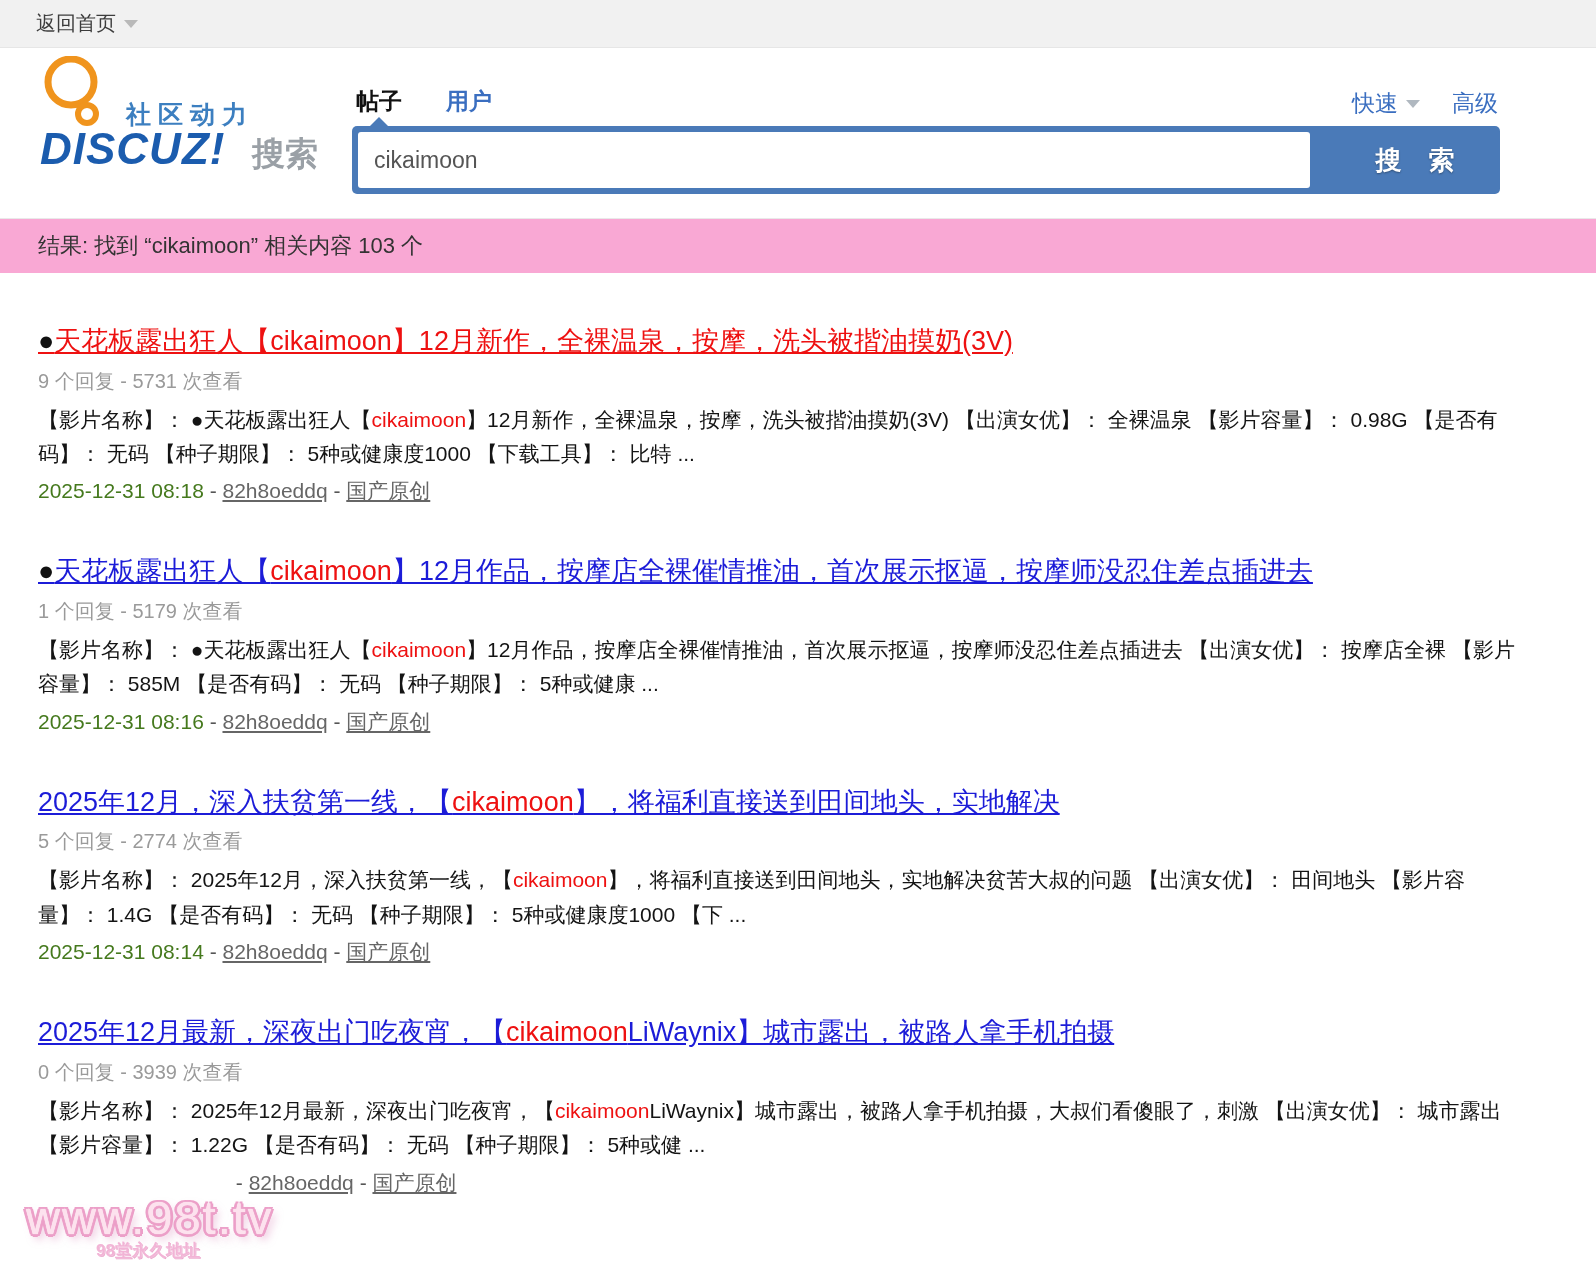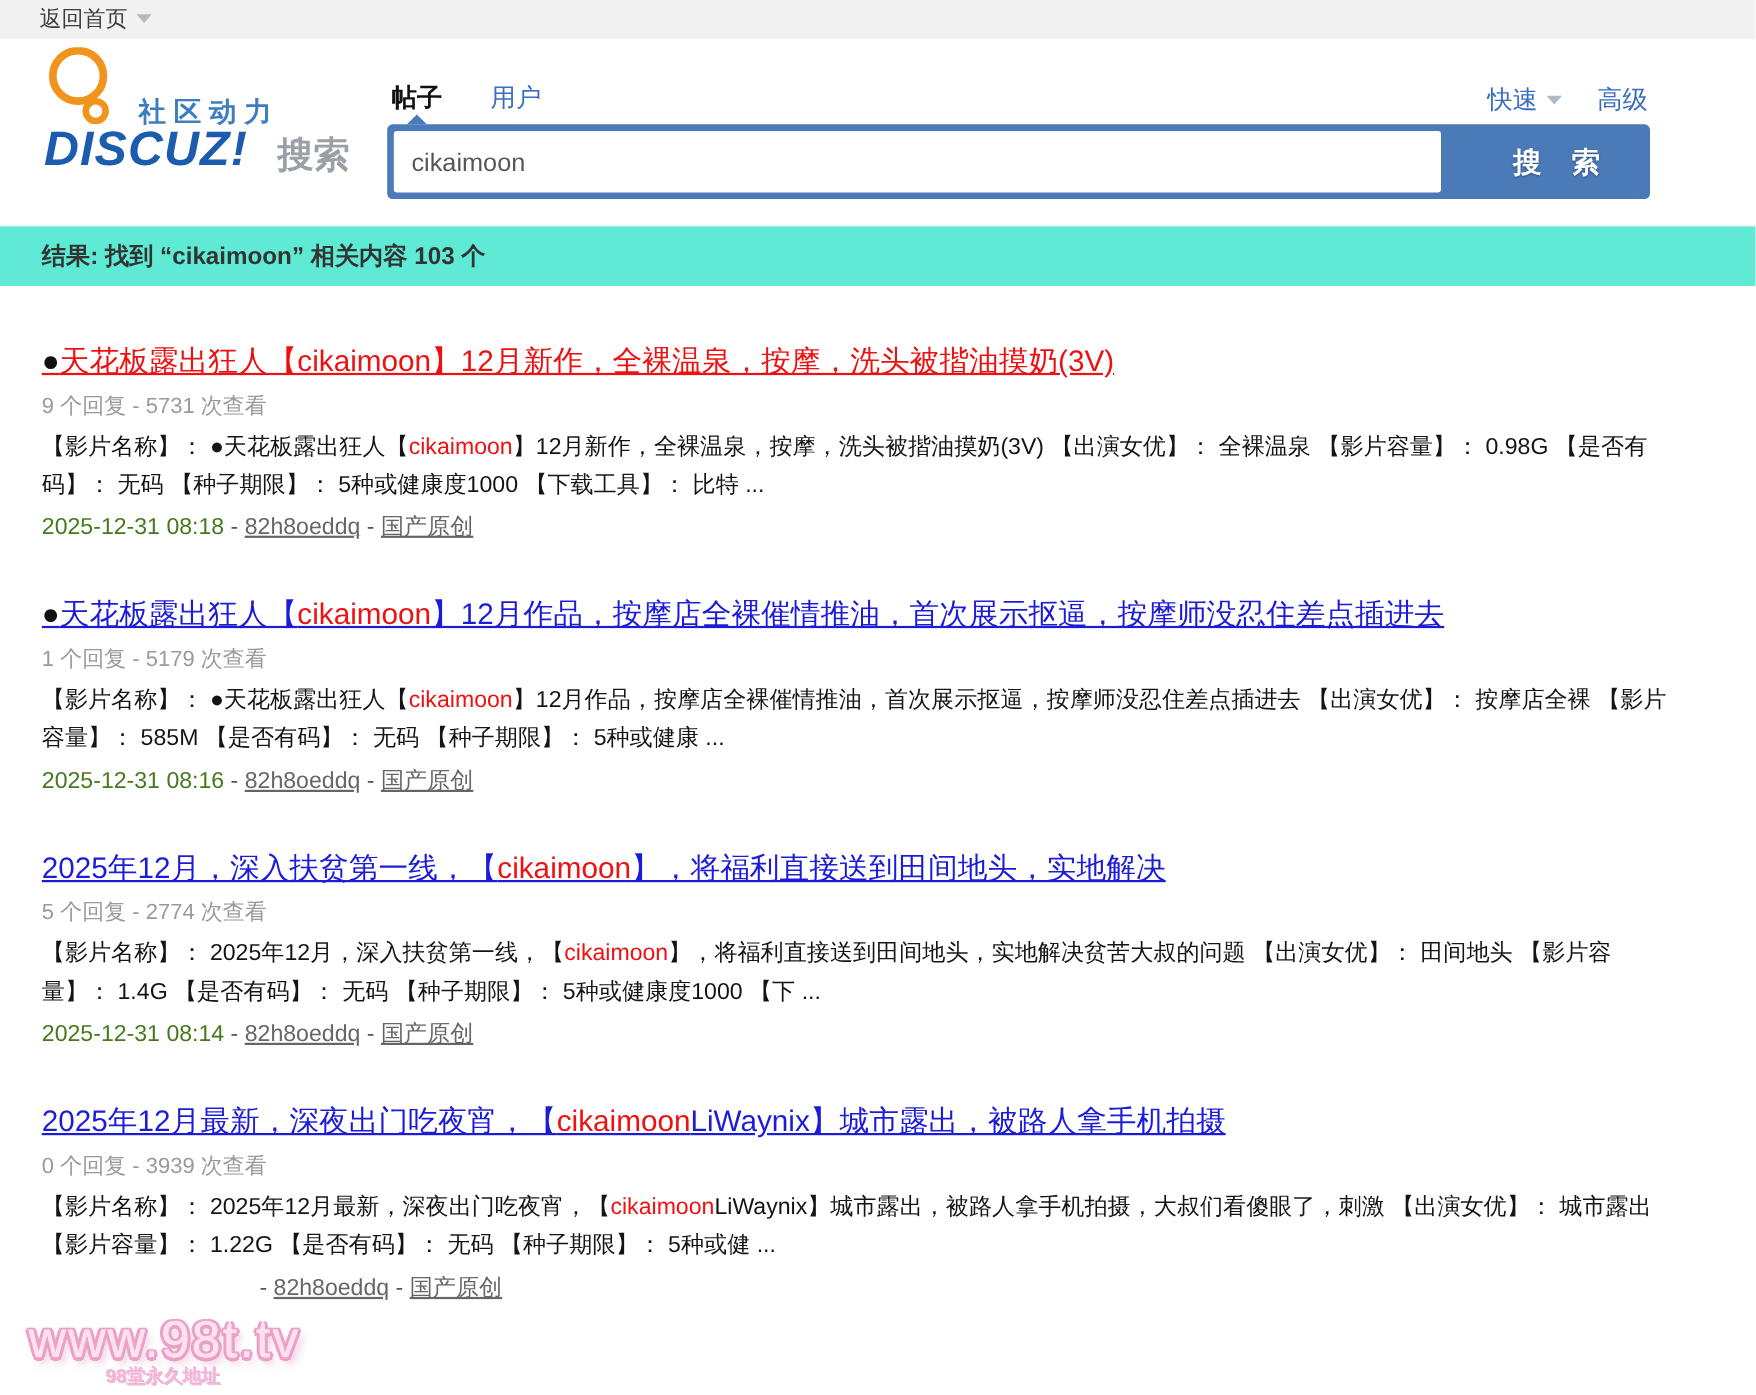--- a/index.html
+++ b/index.html
@@ -10,55 +10,55 @@
     --green:#45791d;
     --gray-link:#666;
     --stats-gray:#9a9a9a;
   }
   *{margin:0;padding:0;box-sizing:border-box;}
   body{
     width:1596px;height:1268px;position:relative;overflow:hidden;
     background:#fff;font-family:"Liberation Sans","DejaVu Sans",sans-serif;color:#222;
   }
   
-  .topbar{height:35px;background:#f1f1f1;border-bottom:1px solid #e6e6e6;
+  .topbar{height:48px;background:#f1f1f1;border-bottom:1px solid #e6e6e6;
     display:flex;align-items:center;padding-left:36px;font-size:20px;color:#3c3c3c;}
   .topbar a{color:#3c3c3c;text-decoration:none;display:flex;align-items:center;gap:8px;}
   .caret{width:0;height:0;border-left:7px solid transparent;border-right:7px solid transparent;
     border-top:8px solid #b9b9b9;display:inline-block;}
   
   .header{position:relative;height:170px;background:#fff;}
   .logo{position:absolute;left:40px;top:8px;width:290px;height:120px;}
   .logo svg{position:absolute;left:2px;top:0;}
   .logo .tagline{position:absolute;left:86px;top:42px;color:#3c7fc0;font-weight:bold;
     font-size:25px;letter-spacing:7px;}
   .logo .brand{position:absolute;left:0px;top:68px;color:#1b5cae;font-size:44px;
     font-weight:bold;font-style:italic;letter-spacing:1px;}
   .logo .suffix{position:absolute;left:212px;top:76px;color:#9aa0a6;font-size:33px;font-weight:bold;}
   .tabs{position:absolute;left:356px;top:38px;display:flex;gap:44px;font-size:23px;}
-  .tab{text-decoration:none;}
+  .tab{text-decoration:none;font-weight:bold;}
   .tab.active{color:#111;font-weight:bold;cursor:default;}
   .tab.inactive{color:var(--link-blue);}
   .toplinks{position:absolute;right:98px;top:40px;display:flex;gap:32px;font-size:23px;}
   .toplinks a{color:var(--link-blue);text-decoration:none;display:flex;align-items:center;gap:8px;}
   .toplinks .caret{border-top-color:#b0b8c0;}
   .searchwrap{position:absolute;left:352px;top:78px;width:1148px;height:68px;
     background:var(--blue-box);border-radius:5px;}
   .searchwrap .pointer{position:absolute;left:18px;top:-9px;width:0;height:0;
     border-left:9px solid transparent;border-right:9px solid transparent;
     border-bottom:9px solid var(--blue-box);}
   .searchwrap input{position:absolute;left:6px;top:6px;width:952px;height:56px;
     border:none;border-radius:3px;background:#fff;font-size:23px;color:#555;
     padding-left:16px;outline:none;font-family:inherit;}
   .searchwrap button{position:absolute;right:0;top:0;width:160px;height:68px;
     background:transparent;border:none;color:#fff;font-size:26px;font-weight:bold;
     letter-spacing:10px;cursor:pointer;font-family:inherit;text-shadow:0 1px 2px rgba(0,0,0,.35);}
   
-  .resultbar{background:#5eead4;border-top:1px solid #e9e9e9;padding:12px 0 12px 38px;
-    font-size:22px;font-weight:bold;color:#333;}
+  .resultbar{background:#f9a8d4;border-top:1px solid #e9e9e9;padding:12px 0 12px 38px;
+    font-size:22px;font-weight:normal;color:#333;}
   
   .results{padding:48px 70px 0 38px;}
   .result + .result{margin-top:46px;}
   .rtitle{font-size:27px;font-weight:normal;line-height:1.5;margin-bottom:6px;}
   .rlink{text-decoration:underline;}
   .t-red{color:var(--red);}
   .t-blue{color:var(--title-blue);}
   .seg-base{color:inherit;}
   .seg-hl{color:var(--red);}
   .seg-black{color:#111;}

